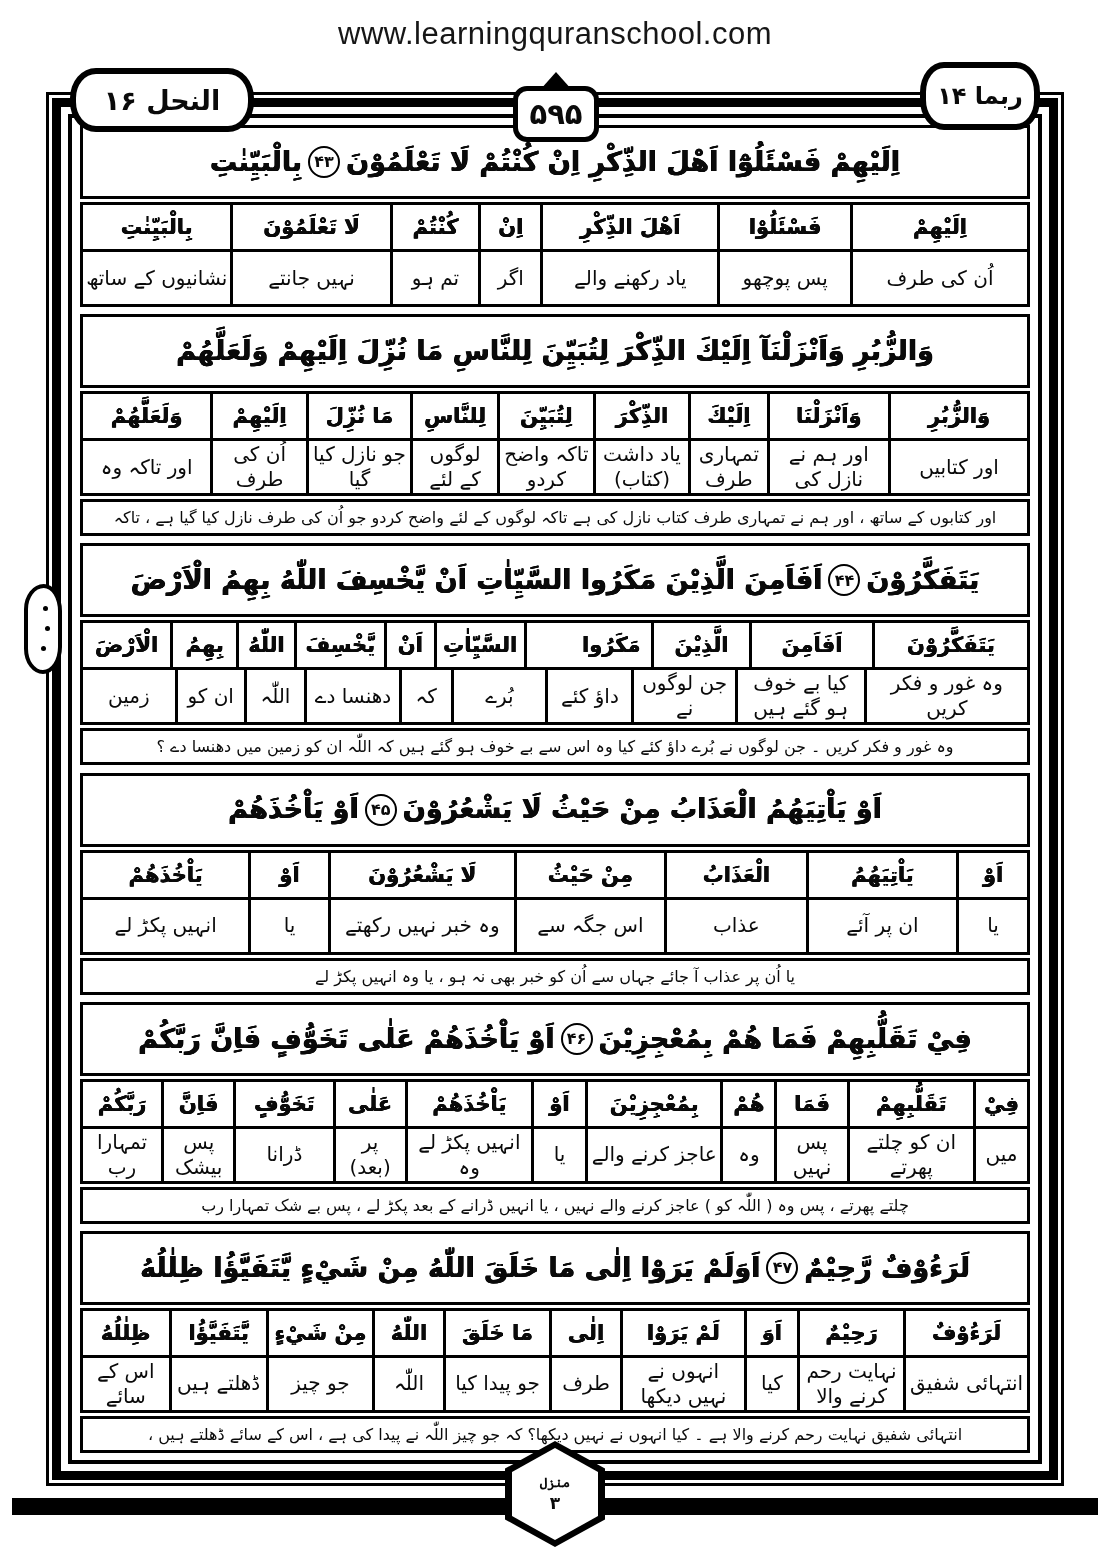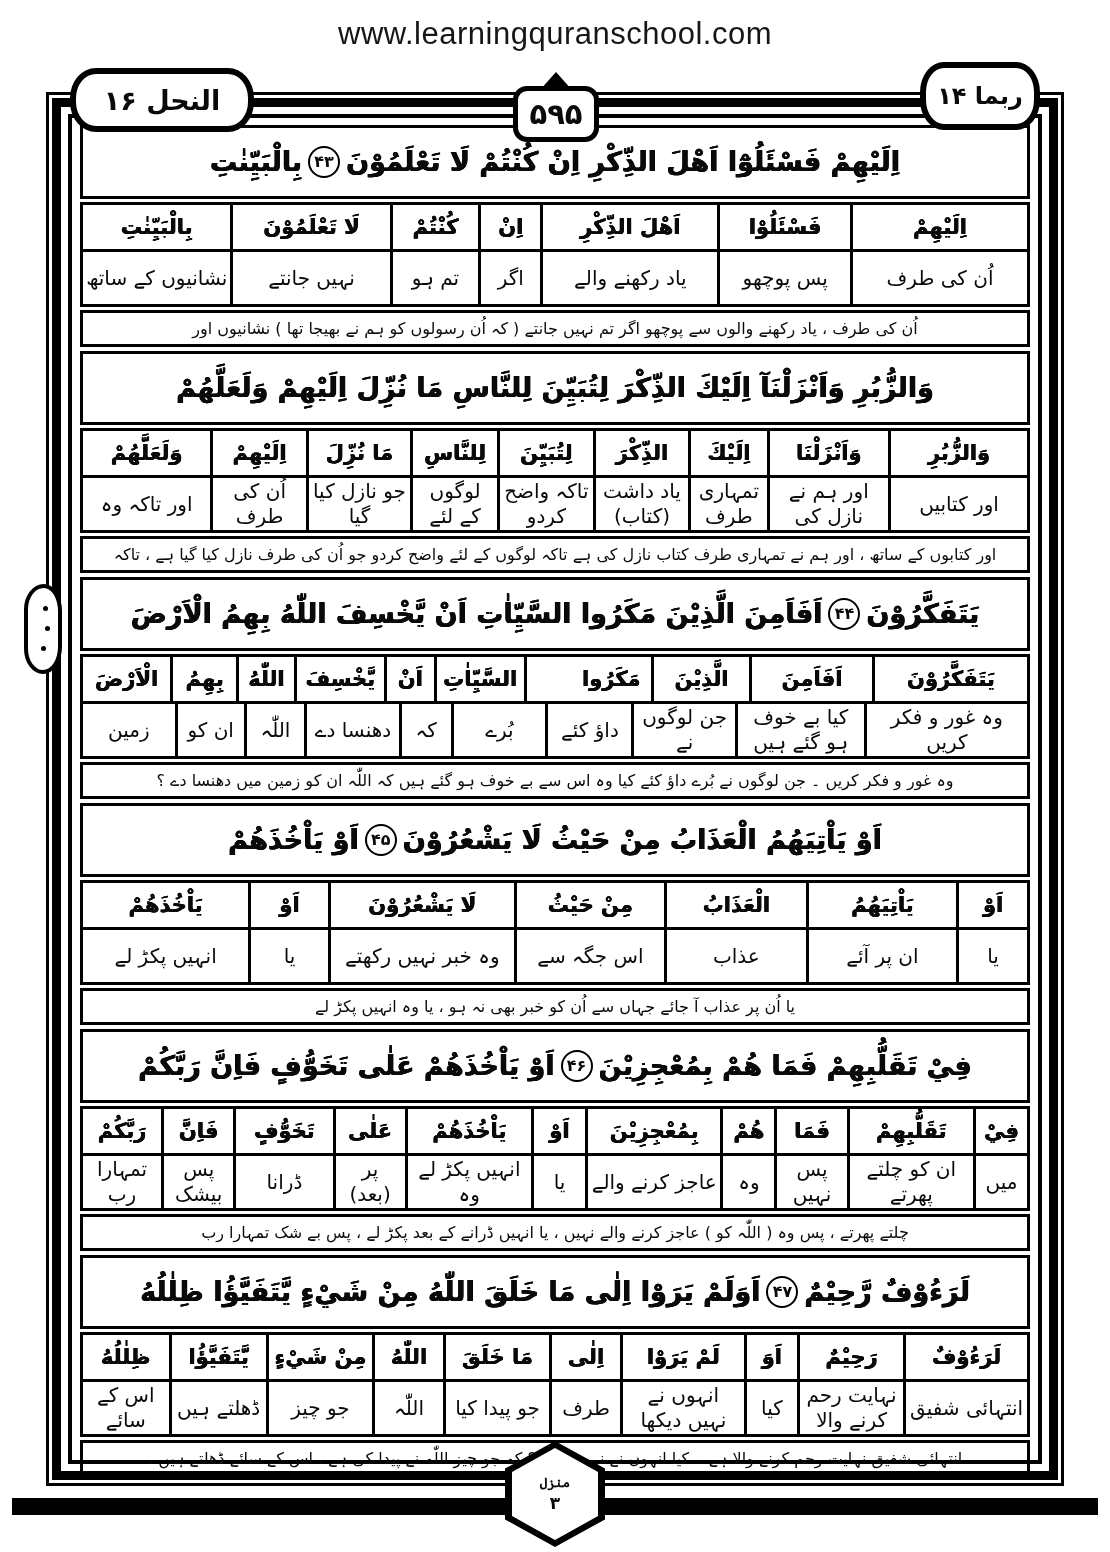--- a/index.html
+++ b/index.html
@@ -145,21 +145,20 @@
           <div class="trow urow">
             <div class="cell" style="flex: 19 1 0%;">اُن کی طرف</div>
             <div class="cell" style="flex: 14 1 0%;">پس پوچھو</div>
             <div class="cell" style="flex: 19 1 0%;">یاد رکھنے والے</div>
             <div class="cell" style="flex: 6 1 0%;">اگر</div>
             <div class="cell" style="flex: 9 1 0%;">تم ہو</div>
             <div class="cell" style="flex: 17 1 0%;">نہیں جانتے</div>
             <div class="cell" style="flex: 16 1 0%;">نشانیوں کے ساتھ</div>
           </div>
         </div>
-        <div class="trans" dir="rtl">اُن کی طرف ، یاد رکھنے والوں سے پوچھو اگر تم نہیں جانتے ( کہ اُن رسولوں کو ہم نے بھیجا تھا )   نشانیوں   اور</div>
       </section>
       <section class="block">
         <div class="verse" dir="rtl">
           <span class="vtext">وَالزُّبُرِ وَاَنْزَلْنَآ اِلَيْكَ الذِّكْرَ لِتُبَيِّنَ لِلنَّاسِ مَا نُزِّلَ اِلَيْهِمْ وَلَعَلَّهُمْ</span>
         </div>
         <div class="wtable">
           <div class="trow arow">
             <div class="cell" style="flex: 15 1 0%;">وَالزُّبُرِ</div>
             <div class="cell" style="flex: 13 1 0%;">وَاَنْزَلْنَا</div>
             <div class="cell" style="flex: 8 1 0%;">اِلَيْكَ</div>

